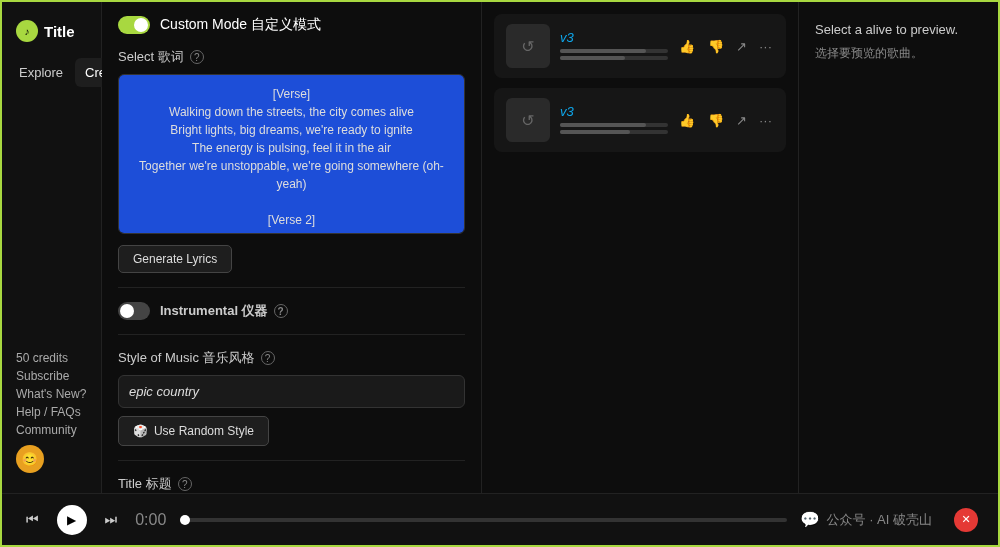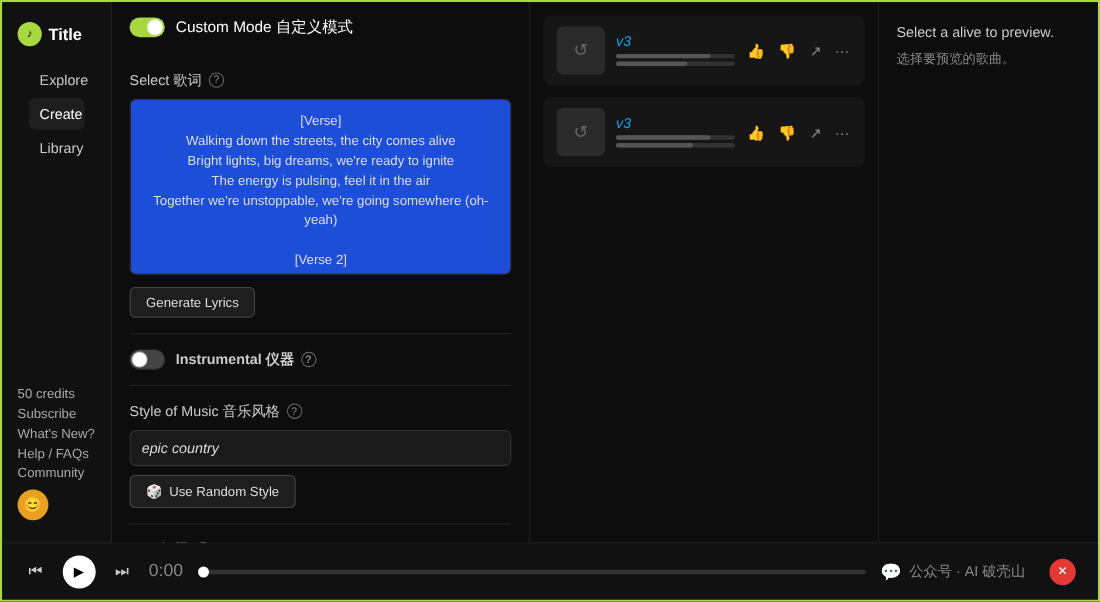--- a/index.html
+++ b/index.html
@@ -45,23 +45,23 @@
       background: #a8d840;
       border-radius: 50%;
       display: flex;
       align-items: center;
       justify-content: center;
       color: #000;
       font-size: 10px;
     }
     .sidebar-nav {
       display: flex;
-      flex-direction: column;
+      flex-direction: row;
       gap: 2px;
-      padding: 0 24px;
+      padding: 0 7px;
     }
     .sidebar-item {
       padding: 7px 10px;
       border-radius: 6px;
       cursor: pointer;
       color: #ccc;
       font-size: 13px;
     }
     .sidebar-item.active {
       background: #1e1e1e;
@@ -97,21 +97,21 @@
       background: #0d0d0d;
       flex-shrink: 0;
       overflow-y: auto;
       padding: 14px 16px;
       border-right: 1px solid #222;
     }
     .panel-header {
       display: flex;
       align-items: center;
       gap: 10px;
-      margin-bottom: 30px;
+      margin-bottom: 14px;
     }
     .toggle-switch {
       width: 32px;
       height: 18px;
       background: #a8d840;
       border-radius: 9px;
       position: relative;
       cursor: pointer;
       flex-shrink: 0;
     }

